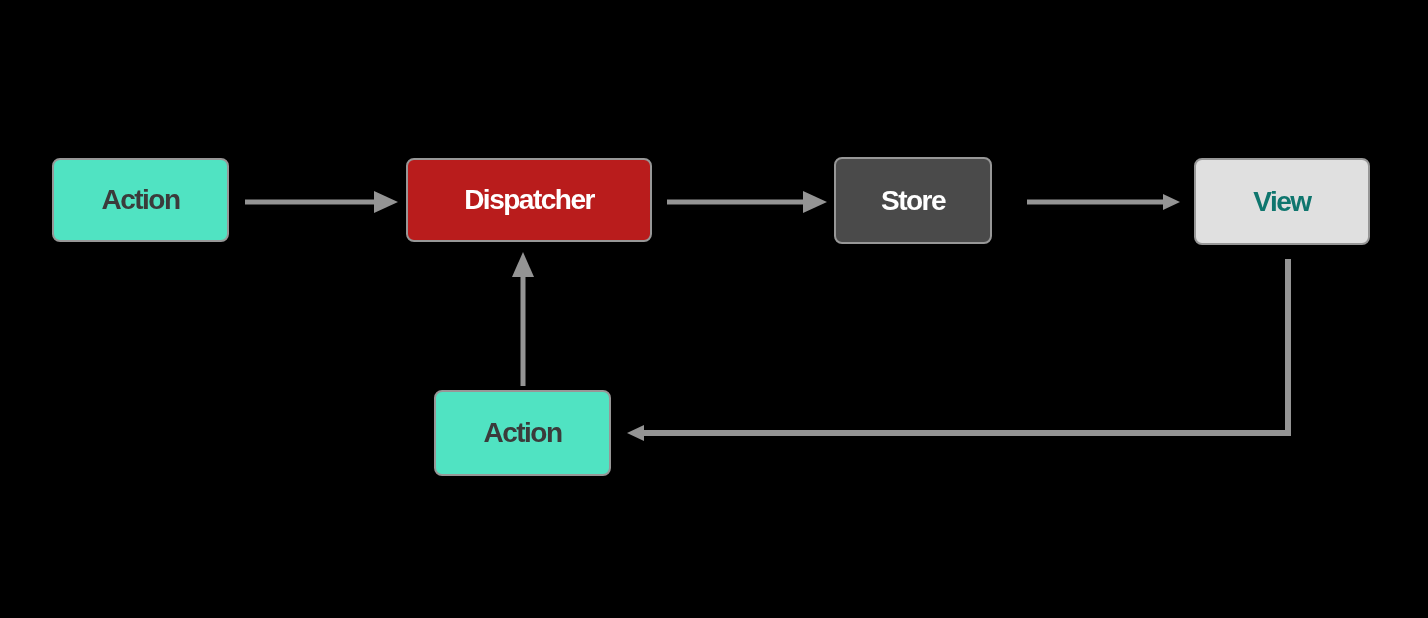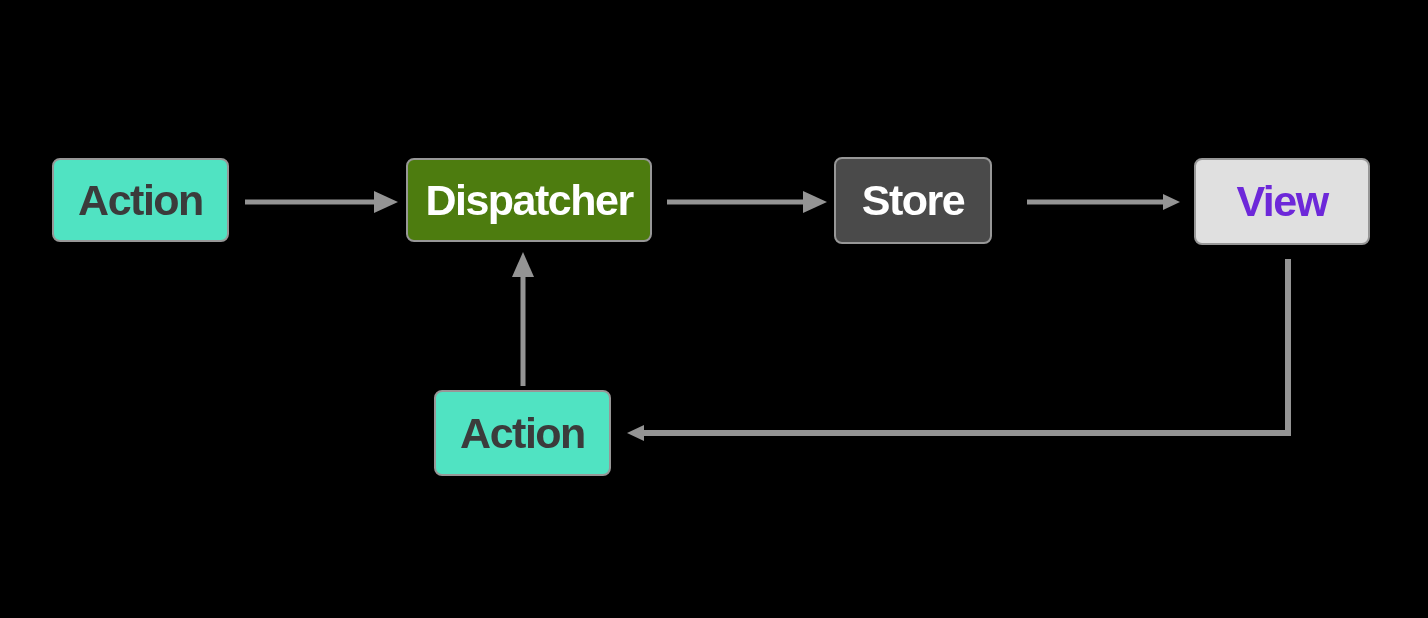--- a/index.html
+++ b/index.html
@@ -24,21 +24,21 @@
   }
   .node {
     position: absolute;
     display: flex;
     align-items: center;
     justify-content: center;
     border-radius: 8px;
     border: 2px solid #979797;
     box-sizing: border-box;
     font-weight: 700;
-    font-size: 43px;
+    font-size: 28px;
     letter-spacing: -1.5px;
     white-space: nowrap;
   }
   .n-action-top    { left: 52px;   top: 158px; width: 177px; height: 84px; }
   .n-dispatcher    { left: 406px;  top: 158px; width: 246px; height: 84px; }
   .n-store         { left: 834px;  top: 157px; width: 158px; height: 87px; }
   .n-view          { left: 1194px; top: 158px; width: 176px; height: 87px; }
   .n-action-bottom { left: 434px;  top: 390px; width: 177px; height: 86px; }
 </style>
 </head>
@@ -71,29 +71,29 @@
     <g>
       <polyline points="1288,259 1288,433 644,433" fill="none" stroke-width="6" stroke="#949494"></polyline>
       <polygon points="644,425 627,433 644,441" fill="#949494"></polygon>
     </g>
   </svg>
 
   <div class="node n-action-top" style="background-color: rgb(80, 227, 194);">
     <span style="color: rgb(59, 59, 59);">Action</span>
   </div>
 
-  <div class="node n-dispatcher" style="background-color: #4d7c0f;">
+  <div class="node n-dispatcher" style="background-color: #b91c1c;">
     <span style="color: rgb(255, 255, 255);">Dispatcher</span>
   </div>
 
   <div class="node n-store" style="background-color: rgb(74, 74, 74);">
     <span style="color: rgb(255, 255, 255);">Store</span>
   </div>
 
   <div class="node n-view" style="background-color: rgb(224, 224, 224);">
-    <span style="color: #6d28d9;">View</span>
+    <span style="color: #0f766e;">View</span>
   </div>
 
   <div class="node n-action-bottom" style="background-color: rgb(80, 227, 194);">
     <span style="color: rgb(59, 59, 59);">Action</span>
   </div>
 
 </div>
 
 </body></html>

